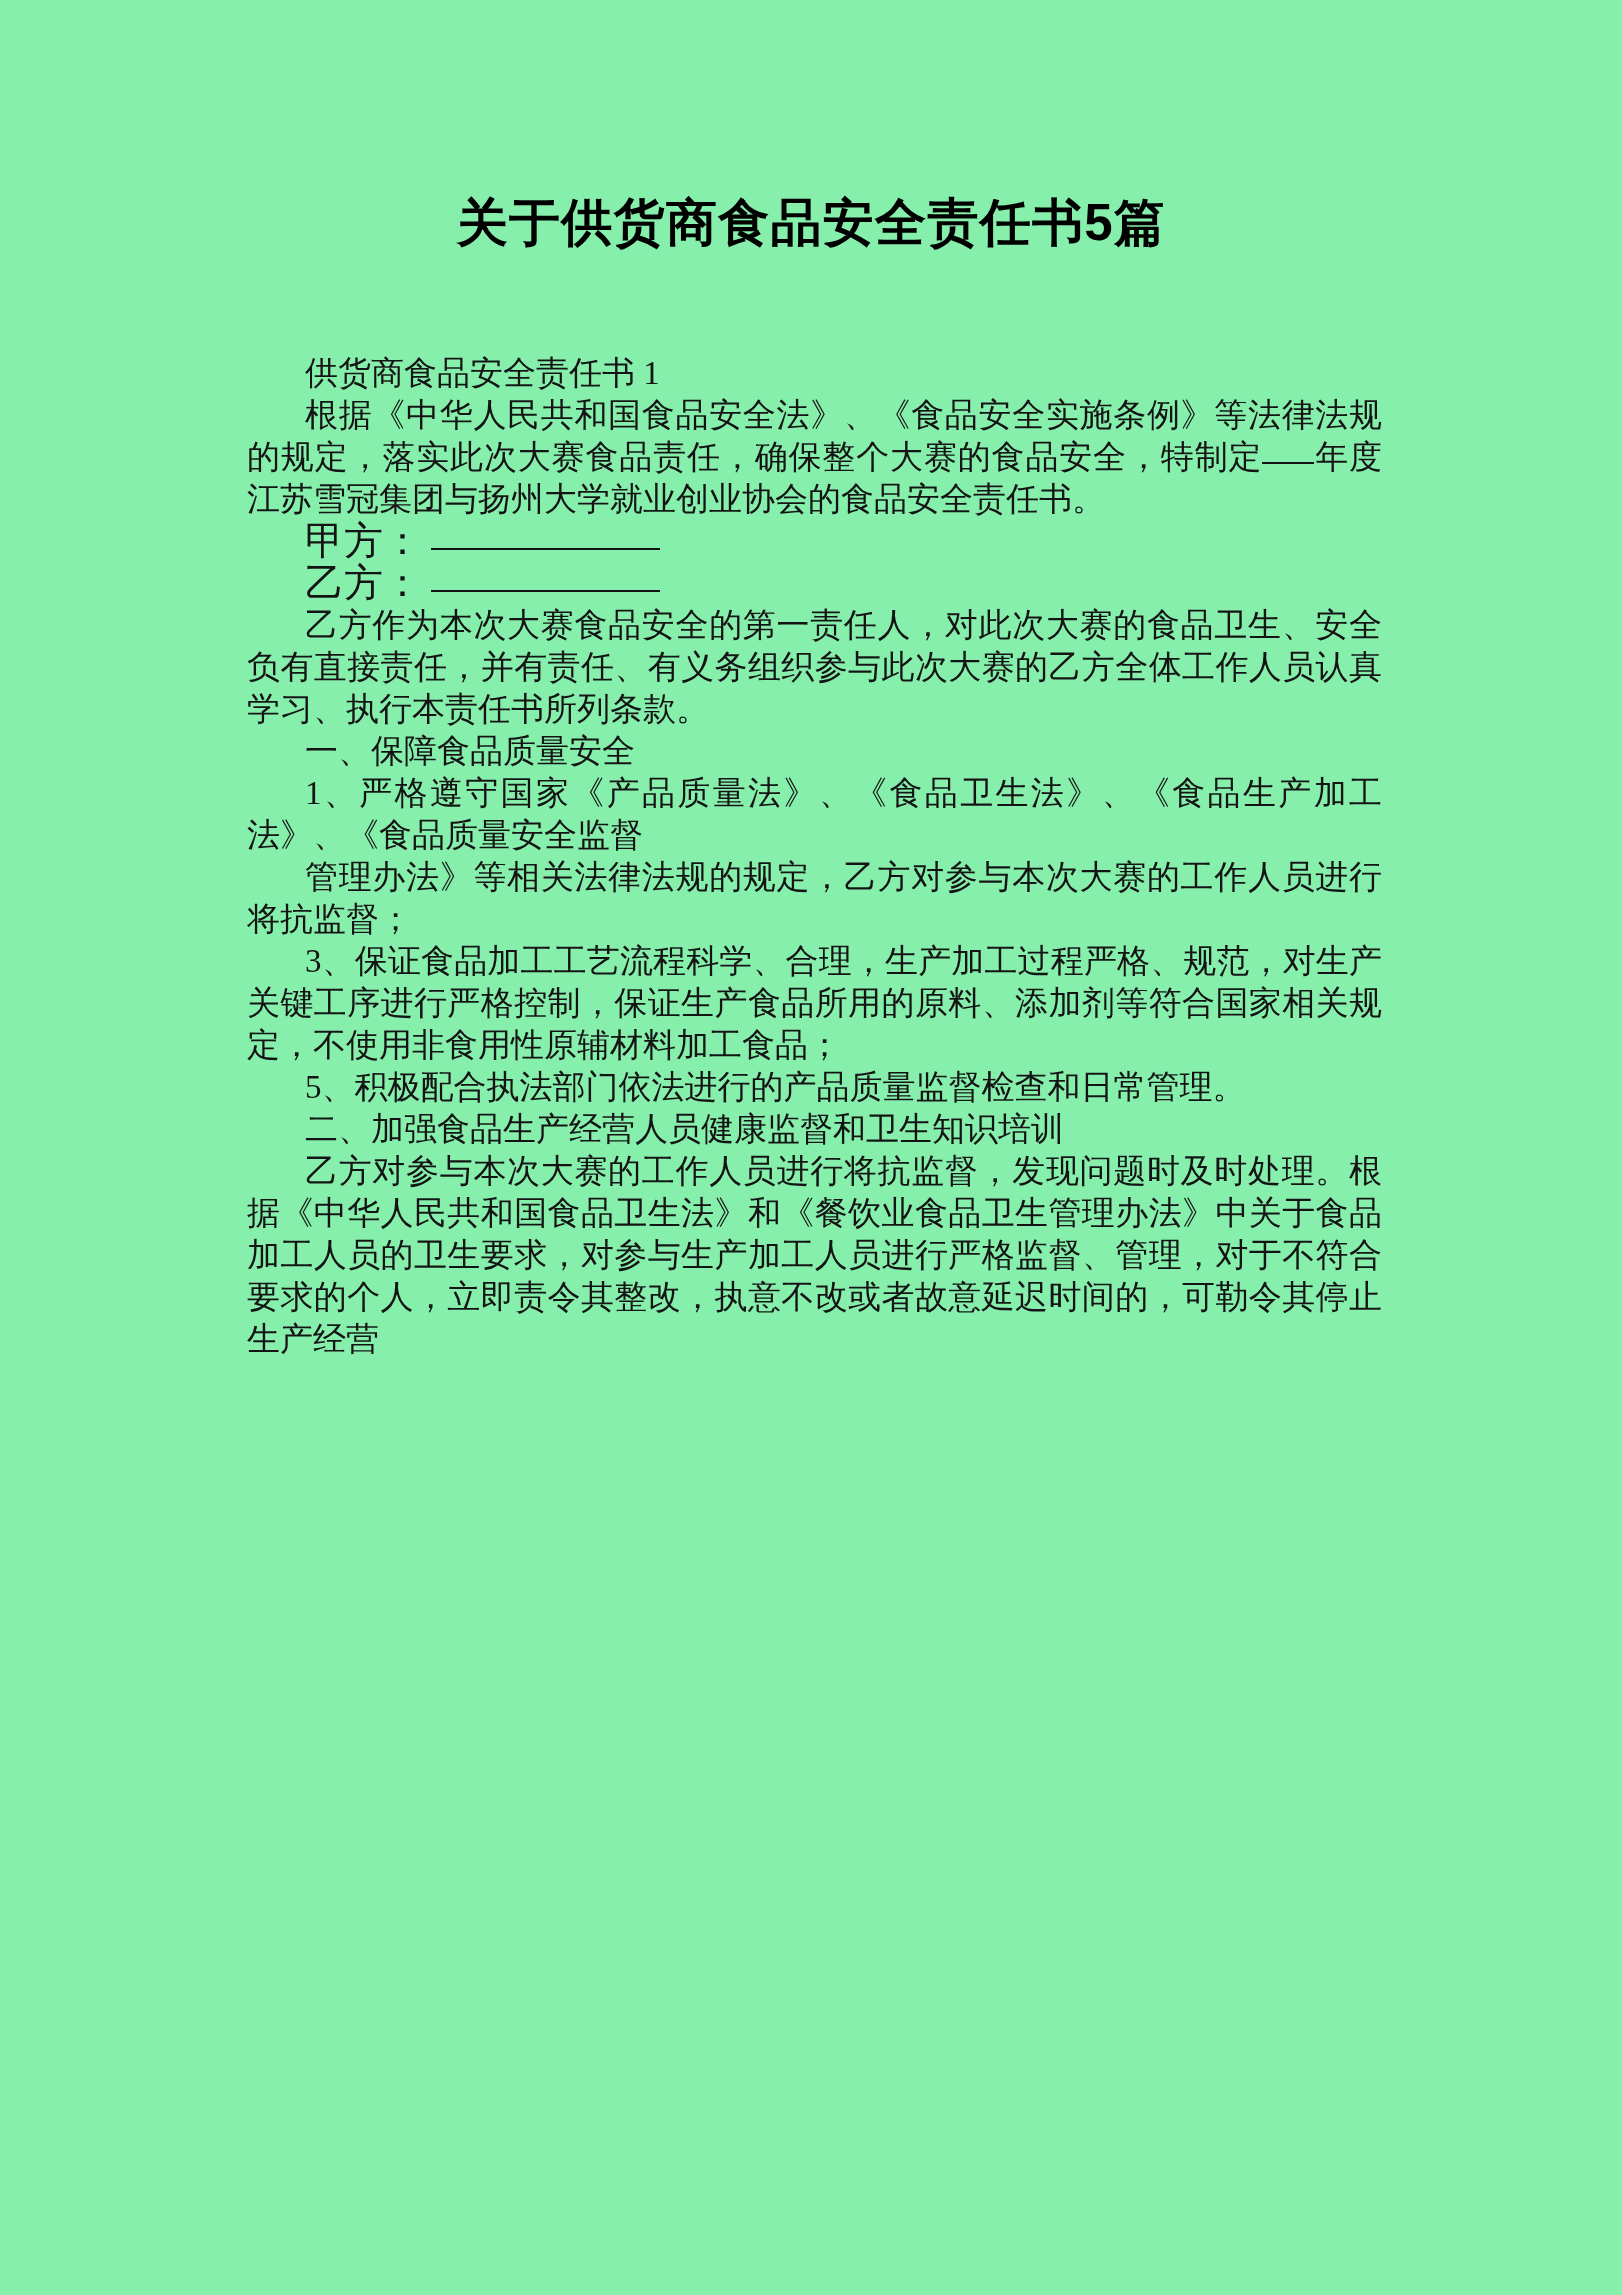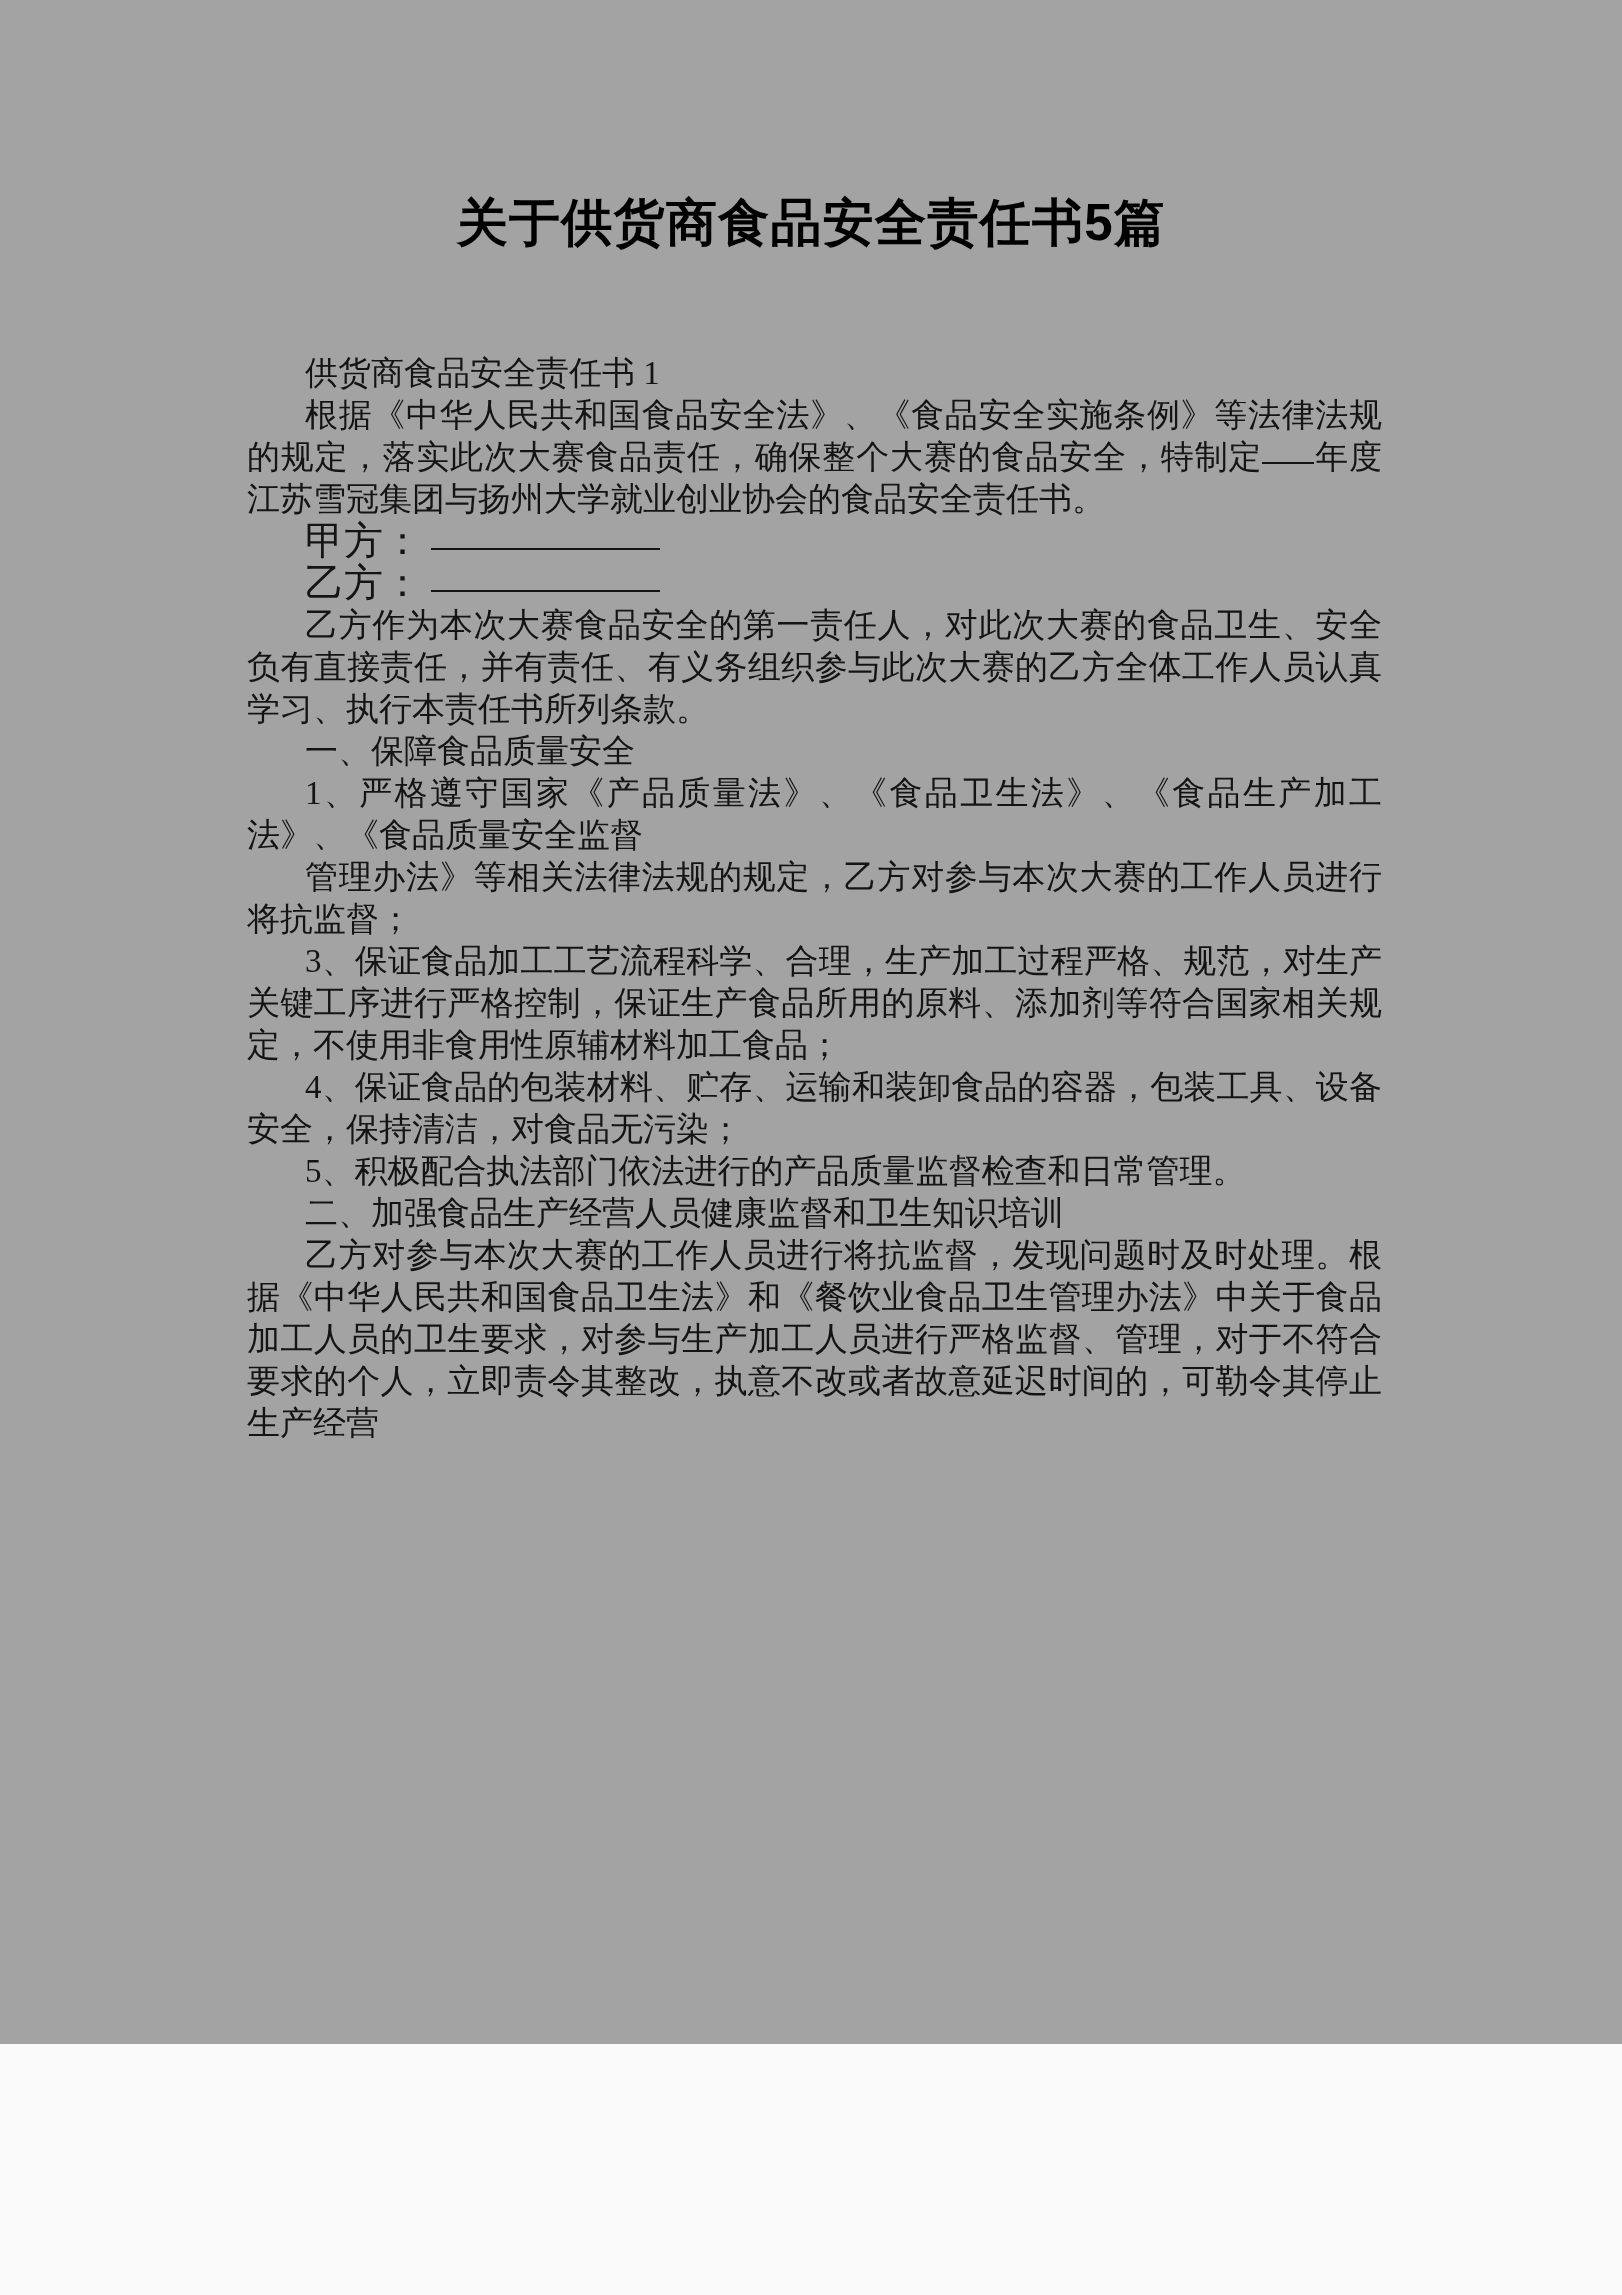--- a/index.html
+++ b/index.html
@@ -4,22 +4,22 @@
 <title>关于供货商食品安全责任书5篇</title>
 <style>
   html, body {
     margin: 0;
     padding: 0;
     background: #fafafa;
   }
   .page {
     position: relative;
     width: 1623px;
-    height: 2044px;
-    background: #a3a3a3;
+    height: 2295px;
+    background: #86efac;
     box-sizing: border-box;
     overflow: hidden;
     font-family: "Liberation Serif", "DejaVu Serif", serif;
     color: #111111;
   }
   .doc-title {
     position: absolute;
     left: 0;
     right: 0;
     top: 190px;
@@ -91,21 +91,20 @@
 
     <div class="para">一、保障食品质量安全</div>
 
     <div class="para">1、严格遵守国家《产品质量法》、《食品卫生法》、《食品生产加工法》、《食品质量安全监督</div>
 
     <div class="para">管理办法》等相关法律法规的规定，乙方对参与本次大赛的工作人员进行将抗监督；</div>
 
 
     <div class="para">3、保证食品加工工艺流程科学、合理，生产加工过程严格、规范，对生产关键工序进行严格控制，保证生产食品所用的原料、添加剂等符合国家相关规定，不使用非食用性原辅材料加工食品；</div>
 
-    <div class="para">4、保证食品的包装材料、贮存、运输和装卸食品的容器，包装工具、设备安全，保持清洁，对食品无污染；</div>
 
     <div class="para">5、积极配合执法部门依法进行的产品质量监督检查和日常管理。</div>
 
     <div class="para">二、加强食品生产经营人员健康监督和卫生知识培训</div>
 
     <div class="para">乙方对参与本次大赛的工作人员进行将抗监督，发现问题时及时处理。根据《中华人民共和国食品卫生法》和《餐饮业食品卫生管理办法》中关于食品加工人员的卫生要求，对参与生产加工人员进行严格监督、管理，对于不符合要求的个人，立即责令其整改，执意不改或者故意延迟时间的，可勒令其停止生产经营</div>
 
   </div>
 </div>
 

